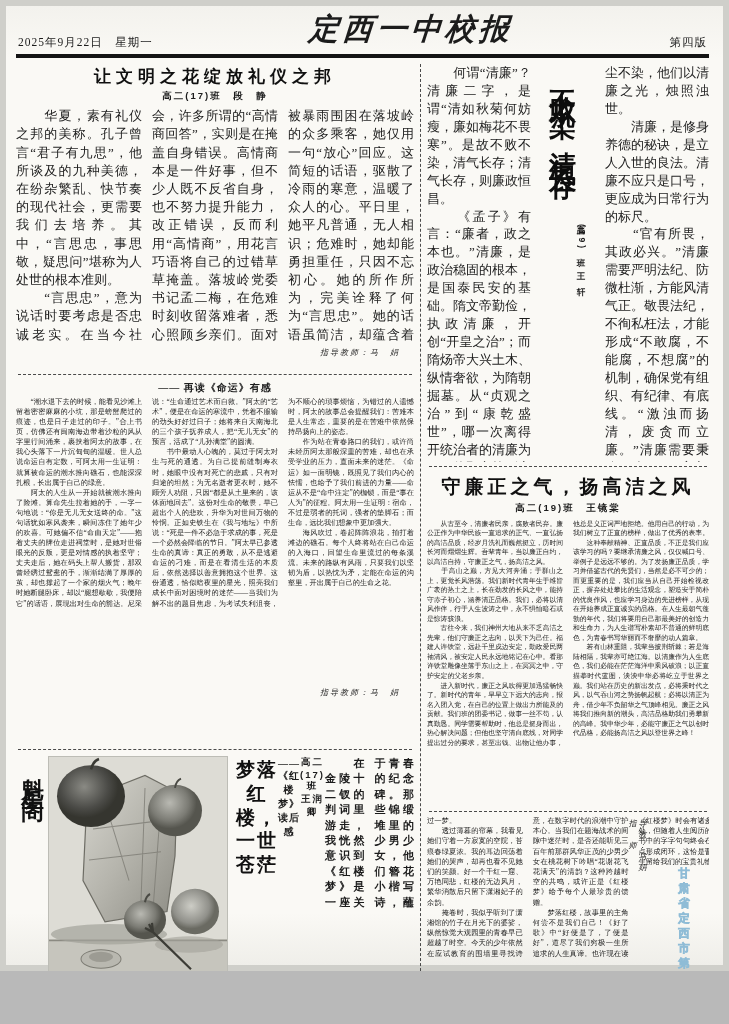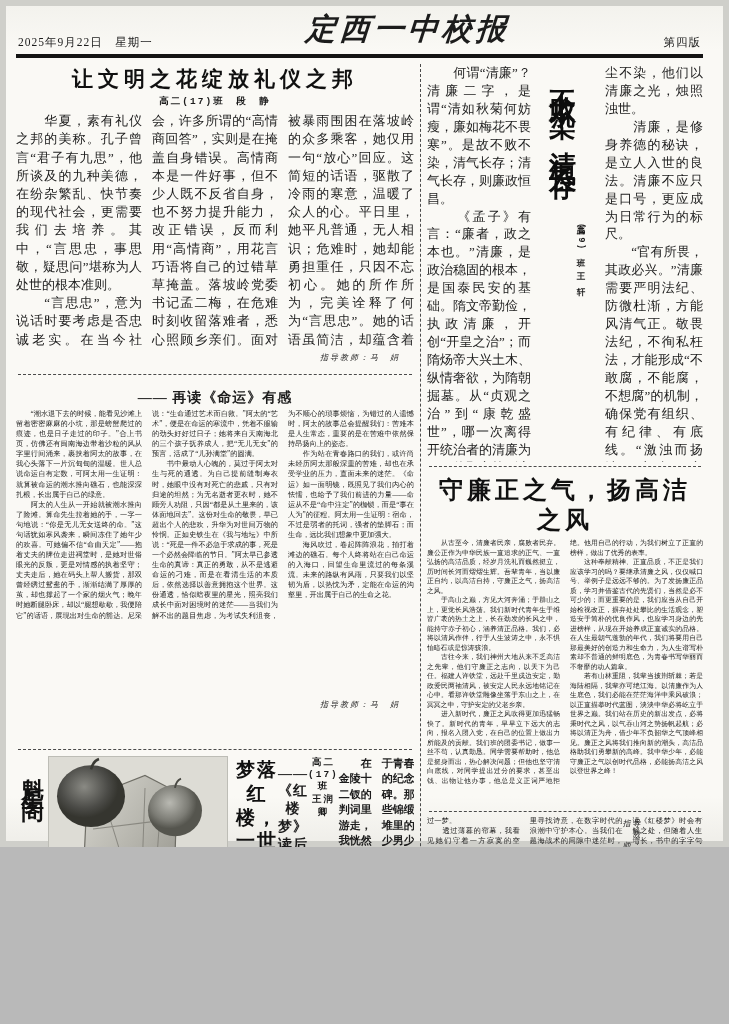--- a/index.html
+++ b/index.html
@@ -1,39 +1,39 @@
 <!DOCTYPE html>
 <html><head>
 <meta charset="utf-8">
 <style>
   html,body{margin:0;padding:0;}
   body{background:#b9b9b9;font-family:"Liberation Serif","DejaVu Serif",serif;color:#1c1c1c;}
-  .page{position:relative;width:729px;height:847px;box-sizing:border-box;margin:0 auto;
+  .page{position:relative;width:729px;height:971px;box-sizing:border-box;margin:0 auto;
         background:linear-gradient(180deg,#f2f1ec 0%,#faf9f5 6%,#faf9f5 94%,#eeede8 100%);
-        padding:14px 26px 10px 16px;overflow:hidden;box-shadow:inset 0 0 0 6px #cfcfca;}
+        padding:14px 20px 10px 16px;overflow:hidden;box-shadow:inset 0 0 0 6px #cfcfca;}
   
   .masthead{display:flex;align-items:flex-end;justify-content:space-between;height:36px;padding:0 2px 4px 2px;}
   .m-date,.m-edition{font-size:11.5px;letter-spacing:1px;white-space:nowrap;}
   .m-title{font-size:30px;font-weight:900;font-style:italic;letter-spacing:4px;transform:skewX(-4deg);white-space:nowrap;}
   .m-rule{height:4px;background:#141414;margin-bottom:6px;}
   
   .content{display:flex;height:952px;}
   .left-region{width:398px;display:flex;flex-direction:column;}
   .vsep{width:0;border-left:1px dashed #4a4a4a;margin:0 6px;}
   .right-region{flex:1;display:flex;flex-direction:column;min-width:0;}
   .hsep{border-top:1px dashed #4a4a4a;margin:4px 2px;}
   
   .article{overflow:hidden;position:relative;}
   .headline{font-weight:900;text-align:center;margin:2px 0 3px 0;line-height:1.25;color:#101010;}
-  .a1 .headline{font-size:21px;letter-spacing:5px;}
+  .a1 .headline{font-size:17px;letter-spacing:5px;}
   .a2 .headline{font-size:24px;letter-spacing:5px;}
-  .a4 .headline{font-size:24px;letter-spacing:4px;margin-top:4px;}
+  .a4 .headline{font-size:19px;letter-spacing:4px;margin-top:4px;}
   .a5 .headline{font-size:19px;letter-spacing:2px;}
-  .subtitle{text-align:center;font-size:14px;font-weight:700;letter-spacing:1px;margin:10px 0 2px 0;}
-  .byline{text-align:center;font-size:9.5px;font-weight:700;letter-spacing:2px;margin-bottom:4px;font-family:Liberation Mono, monospace;}
+  .subtitle{text-align:center;font-size:10px;font-weight:700;letter-spacing:1px;margin:2px 0 2px 0;}
+  .byline{text-align:center;font-size:9.5px;font-weight:700;letter-spacing:2px;margin-bottom:4px;font-family:Liberation Sans, sans-serif;}
   .body{white-space:pre-line;text-align:justify;line-height:1.4;}
   .cols3{column-count:3;column-gap:10px;}
   .cols2{column-count:2;column-gap:10px;}
   .a1-body{font-size:13px;height:238px;}
   .a2-body{font-size:7.2px;height:288px;}
   .a4-body{font-size:6.8px;height:278px;}
   .a5l-body{font-size:11px;height:160px;font-weight:bold;}
   .a5r-body{font-size:7.3px;height:150px;}
   .teacher{text-align:right;font-size:8px;font-style:italic;letter-spacing:2px;padding-right:14px;margin-top:2px;}
   
@@ -182,20 +182,21 @@
 　　“官有所畏，其政必兴。”清廉需要严明法纪、防微杜渐，方能风清气正。敬畏法纪，不徇私枉法，才能形成“不敢腐，不能腐，不想腐”的机制，确保党有组织、有纪律、有底线。“激浊而扬清，废贪而立廉。”清廉需要秉公用权，不忘初心，方能廉政为民。为政清廉才能取信于民，秉公用权才能赢得民心。
 　　任长霞立警为公、执法为民，“在我这里没有金钱能打通的关节，只有公正的法律”，这是秉公用权的生动体现。“嗜欲之原灭，廉正之心生。”清廉需要心无贪欲，固本清源，方能善始善终。党的好干部孔繁森生活拮据仍坚持接济群众，正是“心无私欲，自然会刚；心无邪曲，自然会正”的写照。
 　　为官须清廉，为民亦当如此。身处新时代，物质不再匮乏，更应在物欲横流中稳住脚步，逆流而上，涵养“慎之又慎，谦逊自束”的品格，秉持“两袖清风”的操守，做到无愧于己，有益于世，以清廉之行，灌一方清白天地。
 　　纤尘不染，清气长存，心如芷兰，廉则千秋。</div>
       </section>
 
       <div class="hsep"></div>
 
       <section class="article a4">
         <h1 class="headline">守廉正之气，扬高洁之风</h1>
+        <div class="byline">高二(19)班　王镜棠</div>
         <div class="body cols2 a4-body">　　从古至今，清廉者民亲，腐败者民弃。廉公正作为中华民族一直追求的正气、一直弘扬的高洁品质，经岁月洗礼而巍然挺立，历时间长河而熠熠生辉。吾辈青年，当以廉正自约，以高洁自持，守廉正之气，扬高洁之风。
 　　于高山之巅，方见大河奔涌；于群山之上，更觉长风浩荡。我们新时代青年生于维皆广袤的热土之上，长在劲发的长风之中，能持守赤子初心，涵养清正品格。我们，必将以清风作伴，行于人生波涛之中，永不惧怕暗石或是惊涛骇浪。
 　　古往今来，我们神州大地从来不乏高洁之先辈，他们守廉正之志向，以天下为己任。福建人许铁堂，远赴千里戍边安定，勤政爱民两袖清风，被安定人民永远地铭记在心中。看那许铁堂雕像坐落于东山之上，在冥冥之中，守护安定的父老乡亲。
 　　进入新时代，廉正之风吹得更加迅猛畅快了。新时代的青年，早早立下远大的志向，报名入团入党，在自己的位置上做出力所能及的贡献。我们班的团委书记，做事一丝不苟，认真勤恳。同学需要帮助时，他总是挺身而出，热心解决问题；但他也坚守清白底线，对同学提出过分的要求，甚至出钱、出物让他办事，他总是义正词严地拒绝。他用自己的行动，为我们树立了正直的榜样，做出了优秀的表率。
 　　这种奉献精神、正直品质，不正是我们应该学习的吗？要继承清廉之风，仅仅喊口号、举例子是远远不够的。为了发扬廉正品质，学习并借鉴古代的先贤们，当然是必不可少的；而更重要的是，我们应当从自己开始检视改正，摒弃处处攀比的生活观念，塑造安于简朴的优良作风，也应学习身边的先进榜样，从现在开始养成正直诚实的品格。在人生最朝气蓬勃的年代，我们将要用自己那最美好的创造力和生命力，为人生谱写朴素却不普通的鲜明底色，为青春书写华丽而不奢靡的动人篇章。
 　　若有山林重阻，我辈当披荆斩棘；若是海陆相隔，我辈亦可绝江海。以清廉作为人生底色，我们必能在茫茫海洋中乘风破浪；以正直描摹时代蓝图，泱泱中华必将屹立于世界之巅。我们站在历史的新出发点，必将秉时代之风，以气吞山河之势扬帆起航；必将以清正为舟，借少年不负韶华之气顶峰相见。廉正之风将我们推向新的潮头，高洁品格助我们勇攀新的高峰。我中华少年，必能守廉正之气以创时代品格，必能扬高洁之风以登世界之峰！</div>
       </section>
 
       <div class="hsep"></div>
 

